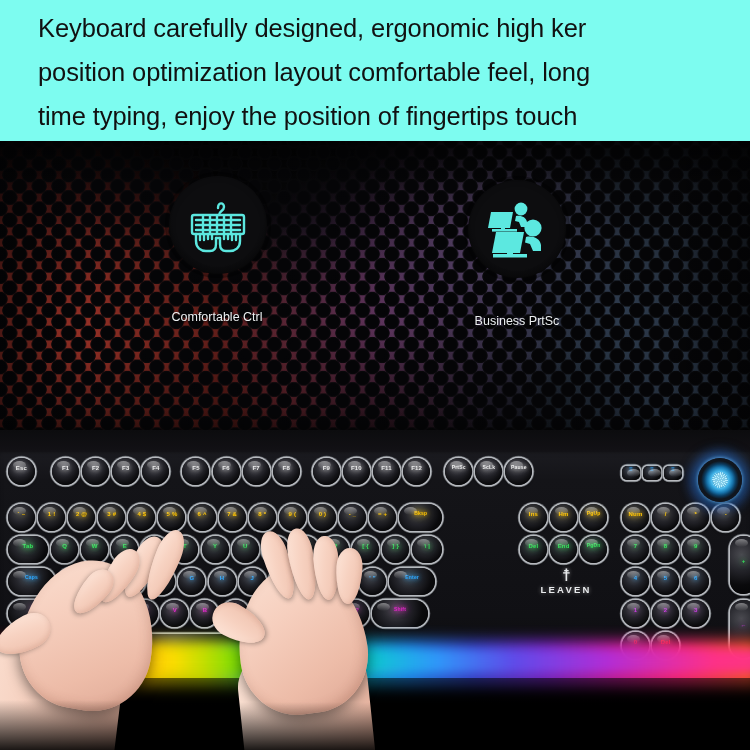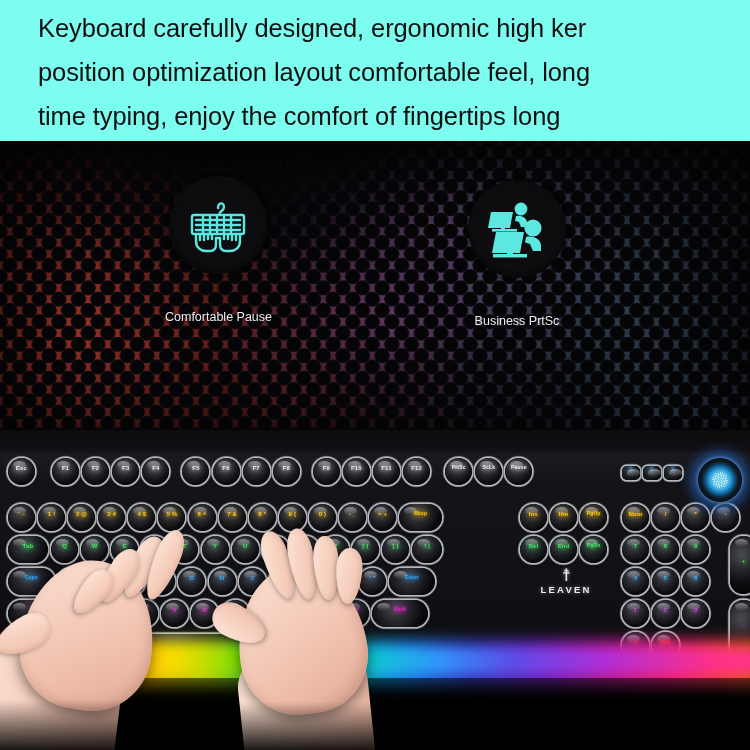--- a/index.html
+++ b/index.html
@@ -230,21 +230,21 @@
   }
 </style>
 </head>
 <body>
 
 <div id="page">
 
   <div id="banner">
     <div id="banner-text">Keyboard carefully designed, ergonomic high ker
 position optimization layout comfortable feel, long
-time typing, enjoy the comfort of fingertips long</div>
+time typing, enjoy the position of fingertips touch</div>
   </div>
 
   <div id="hexpanel">
     <div class="glow" id="glow-red"></div>
     <div class="glow" id="glow-purple"></div>
     <div class="glow" id="glow-blue"></div>
     <div class="glow" id="glow-dark"></div>
     <div id="hexmesh"></div>
     <div id="hexmesh2"></div>
     <div id="hex-vignette"></div>
@@ -265,21 +265,21 @@
           <path d="M13 38 V45 C13 52 18 55 23 55 H27 C31 55 33 52 33 48 V42"></path>
           <path d="M17 38 V44 M21 38 V44 M25 38 V43 M29 38 V43"></path>
 
           <path d="M57 38 V45 C57 52 52 55 47 55 H43 C39 55 37 52 37 48 V42"></path>
           <path d="M53 38 V44 M49 38 V44 M45 38 V43 M41 38 V43"></path>
 
           <path d="M33 42 H37"></path>
         </g>
       </svg>
     </div>
-    <div class="feature-label">Comfortable Pause</div>
+    <div class="feature-label">Comfortable Ctrl</div>
   </div>
 
   <div class="feature" id="feature-2">
     <div class="badge">
       <svg width="68" height="60" viewBox="0 0 68 60">
         <g fill="#5ce8e0">
 
           <circle cx="38" cy="10" r="6.4"></circle>
 
           <path d="M33 17 c5 -1 10 1 11 6 l0 5 -6 0 -2 -5 -4 -1 z"></path>

